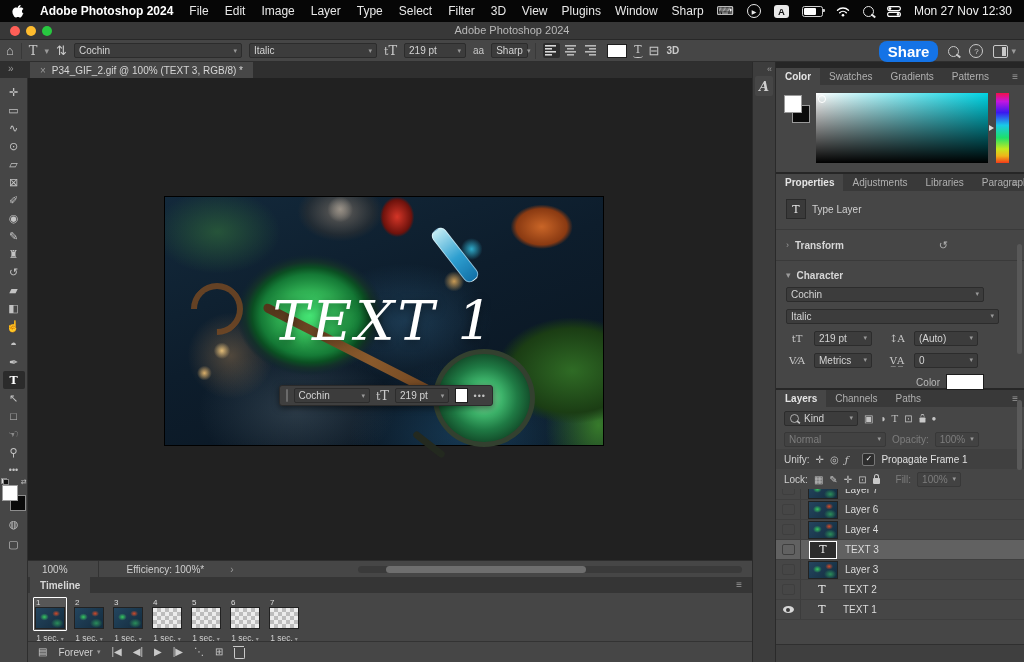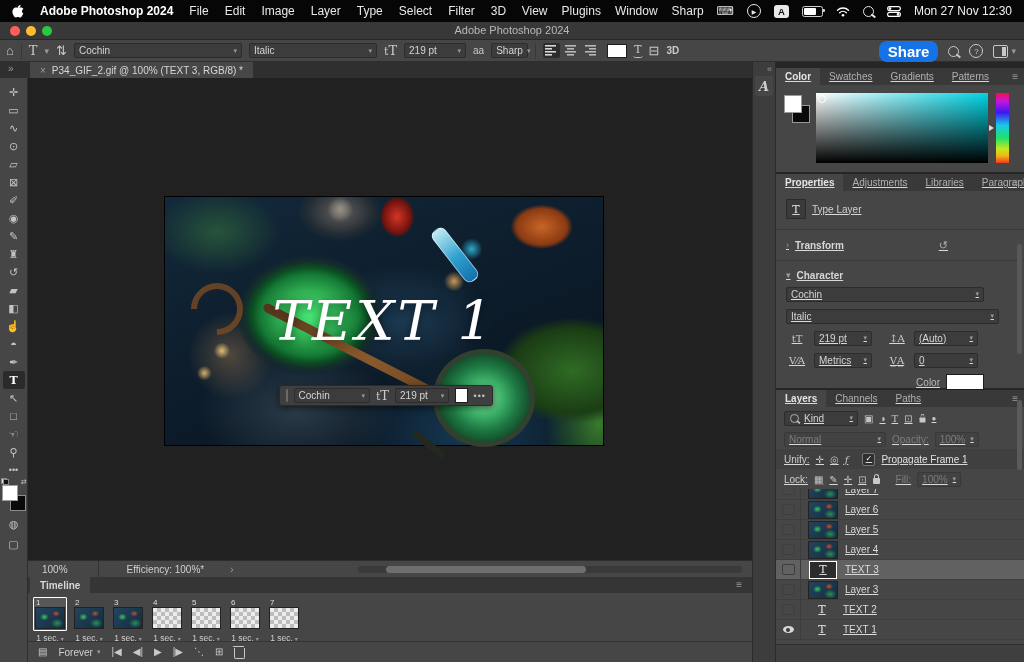--- a/index.html
+++ b/index.html
@@ -153,21 +153,21 @@
   .i-eye{width:11px;height:7px;background:#d8d8d8;border-radius:50%;position:relative;display:inline-block;}
   .i-eye::after{content:"";position:absolute;left:3.5px;top:1.5px;width:4px;height:4px;border-radius:50%;background:#3a3a3a;}
   .eye-empty{width:11px;height:9px;border:1px solid #3e3e3e;border-radius:2px;display:inline-block;}
   
   #cdock{position:absolute;left:752px;top:62px;width:24px;height:600px;background:#3d3d3d;border-left:1px solid #2a2a2a;border-right:1px solid #2a2a2a;box-sizing:border-box;}
   #cd-collapse{position:absolute;right:3px;top:2px;color:#9a9a9a;font-size:9px;}
   #cd-char{position:absolute;left:2px;top:14px;width:18px;height:20px;background:#464646;border-radius:2px;
     display:flex;align-items:center;justify-content:center;color:#cfcfcf;font-family:"DejaVu Serif",serif;font-weight:bold;font-style:italic;font-size:13px;}
   
   #rdock{position:absolute;left:776px;top:62px;width:248px;height:600px;background:#262626;display:flex;flex-direction:column;gap:2px;padding-top:6px;box-sizing:border-box;}
-  .panel{background:#464646;position:relative;text-decoration:underline;}
+  .panel{background:#464646;position:relative;}
   .ptabs{height:17px;background:#393939;display:flex;align-items:flex-end;position:relative;}
   .ptab{height:17px;display:flex;align-items:center;padding:0 9px;font-size:10px;color:#b0b0b0;}
   .ptab.active{background:#464646;color:#e4e4e4;font-weight:bold;}
   .pmenu{position:absolute;right:6px;top:3px;color:#9a9a9a;font-size:10px;}
   #panel-color{height:104px;}
   #col-body{position:relative;height:87px;}
   #col-fg{position:absolute;left:8px;top:10px;width:16px;height:16px;background:#fff;border:1px solid #9a9a9a;z-index:2;}
   #col-bg{position:absolute;left:16px;top:20px;width:16px;height:16px;background:#0a0a0a;border:1px solid #9a9a9a;}
   #col-field{position:absolute;left:40px;top:8px;width:172px;height:70px;
     background:linear-gradient(to bottom,rgba(0,0,0,0) 0%,#000 100%),linear-gradient(to right,#ffffff,#00d4e4);}
@@ -743,27 +743,20 @@
               <span class="eye-empty"></span>
             </span>
             <span class="lthumb mini-img"></span>
             <span class="lname">Layer 6</span>
           </div>
           <div class="lrow">
             <span class="eyecell">
               <span class="eye-empty"></span>
             </span>
             <span class="lthumb mini-img"></span>
-            <span class="lname">Layer 5</span>
-          </div>
-          <div class="lrow">
-            <span class="eyecell">
-              <span class="eye-empty"></span>
-            </span>
-            <span class="lthumb mini-img"></span>
             <span class="lname">Layer 4</span>
           </div>
           <div class="lrow sel">
             <span class="eyecell">
               <span class="eye-empty"></span>
             </span>
             <span class="lthumb-t tsel">T</span>
             <span class="lname">TEXT 3</span>
           </div>
           <div class="lrow">

